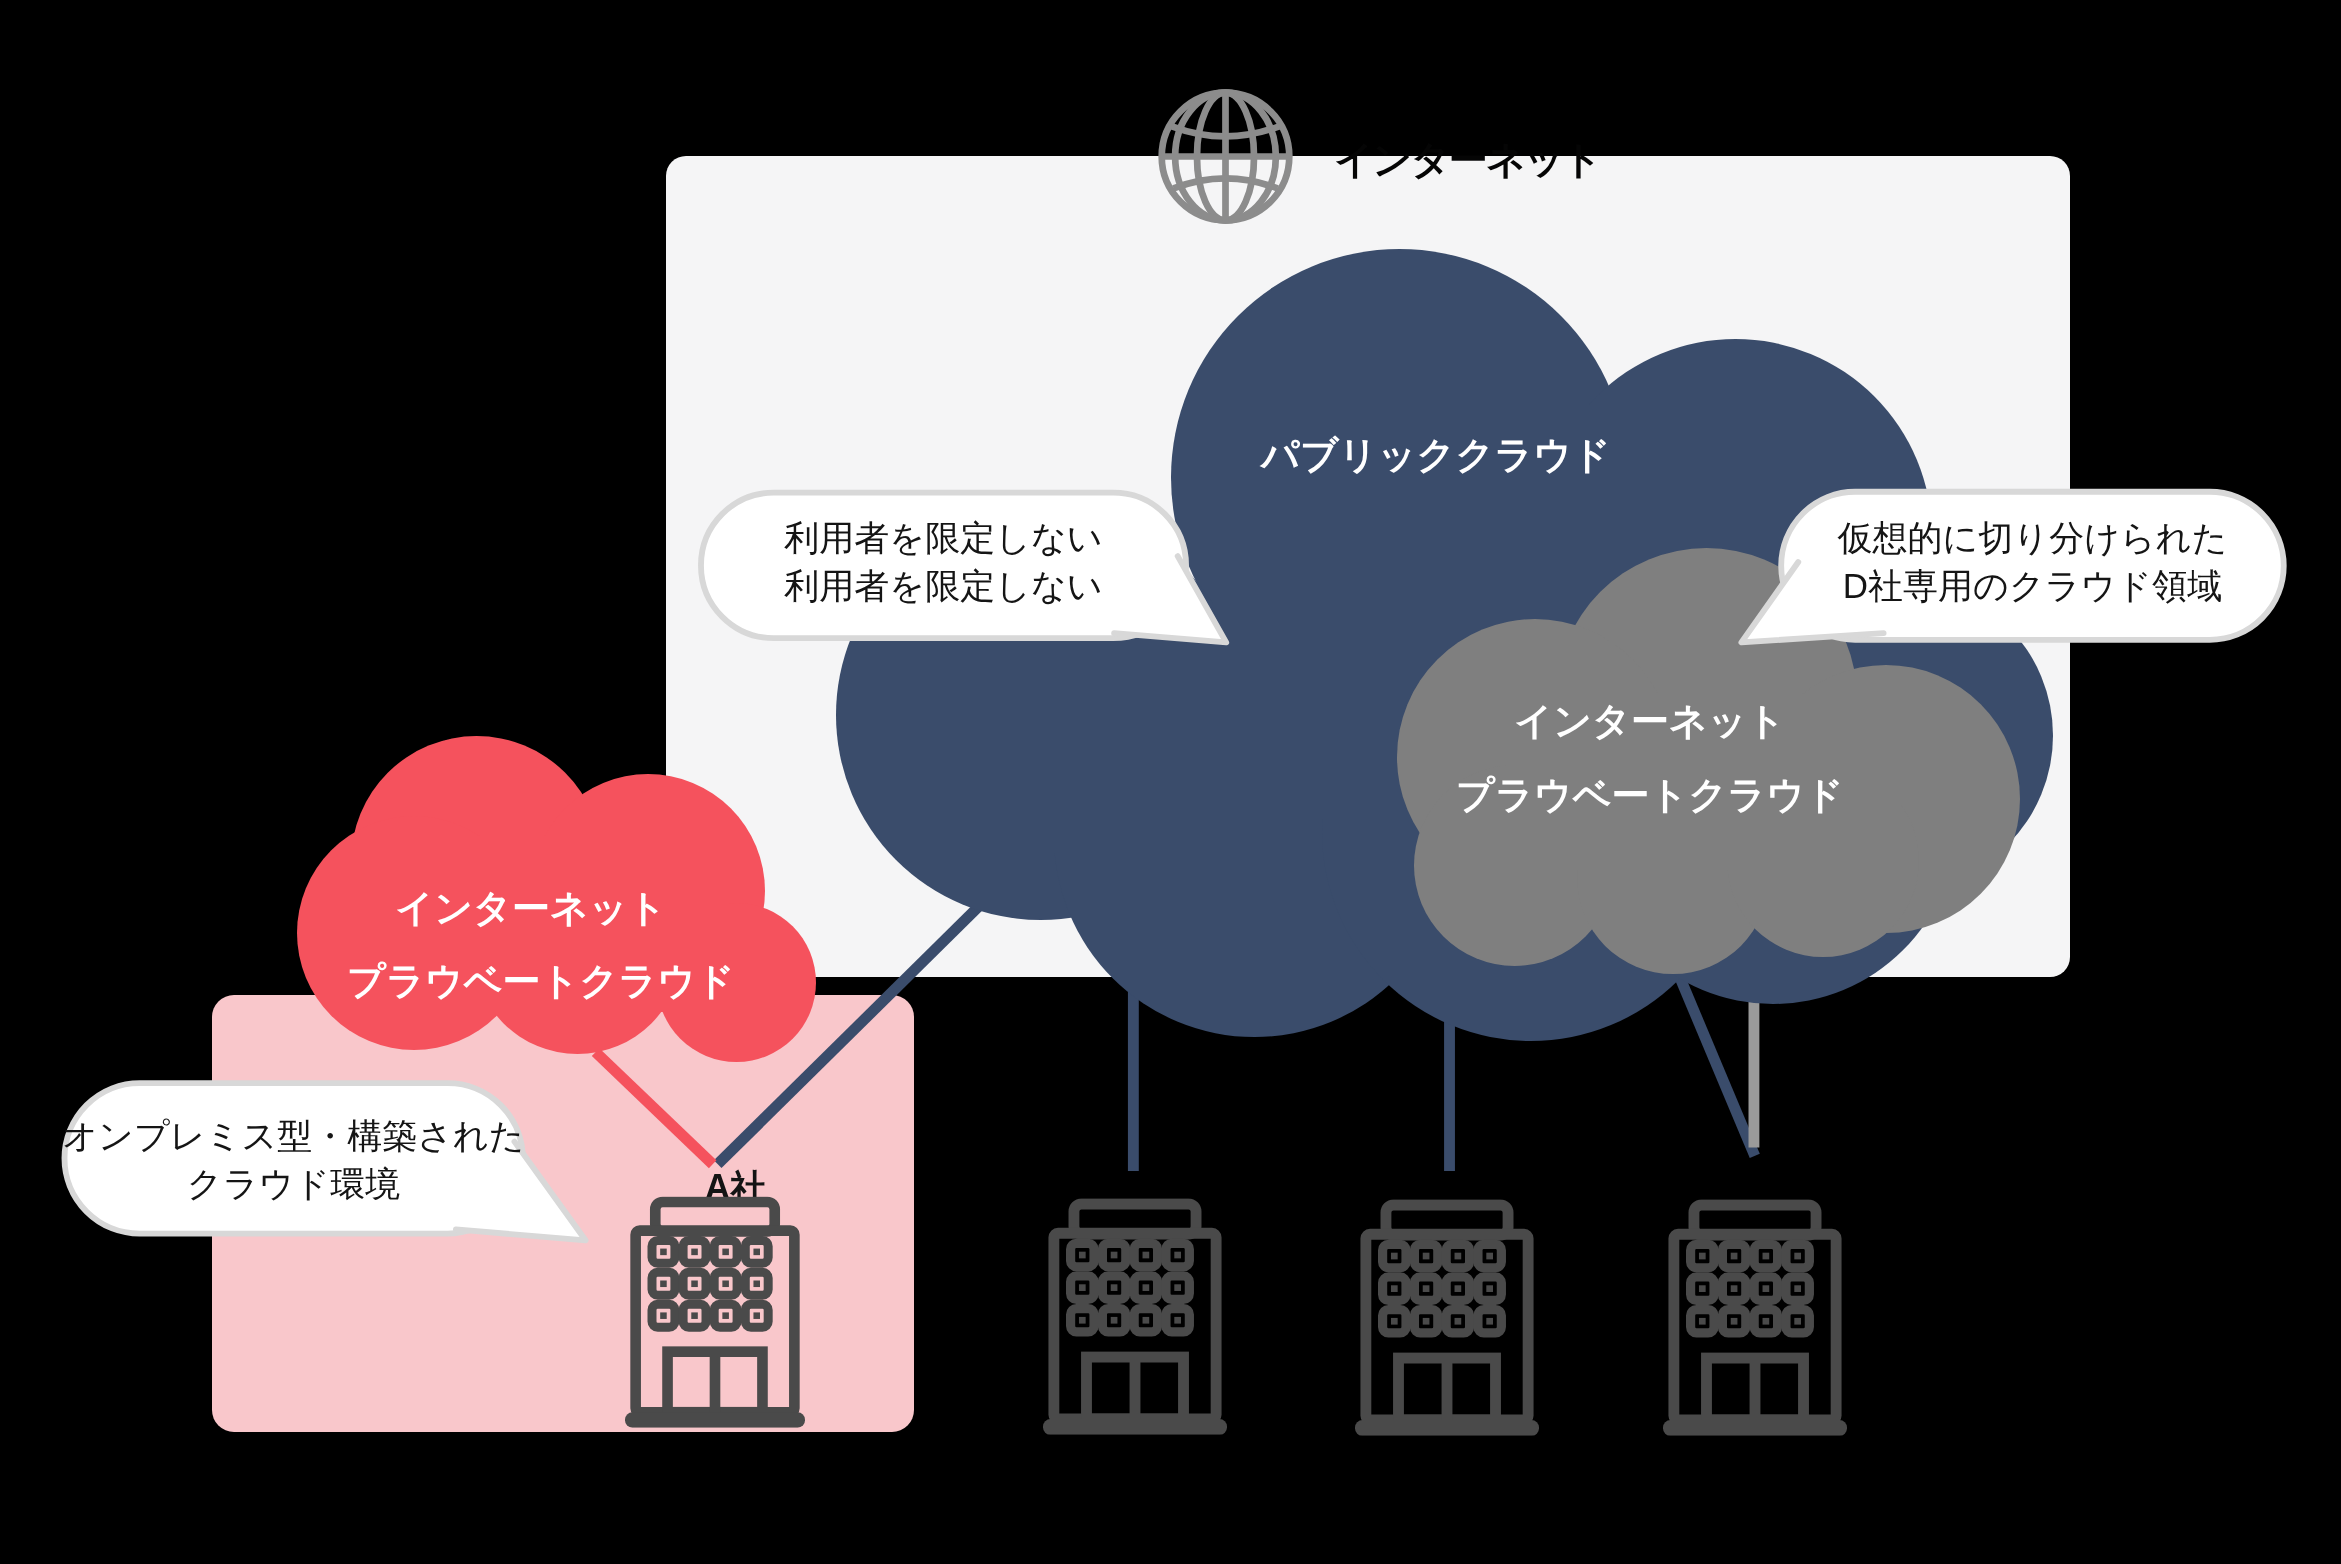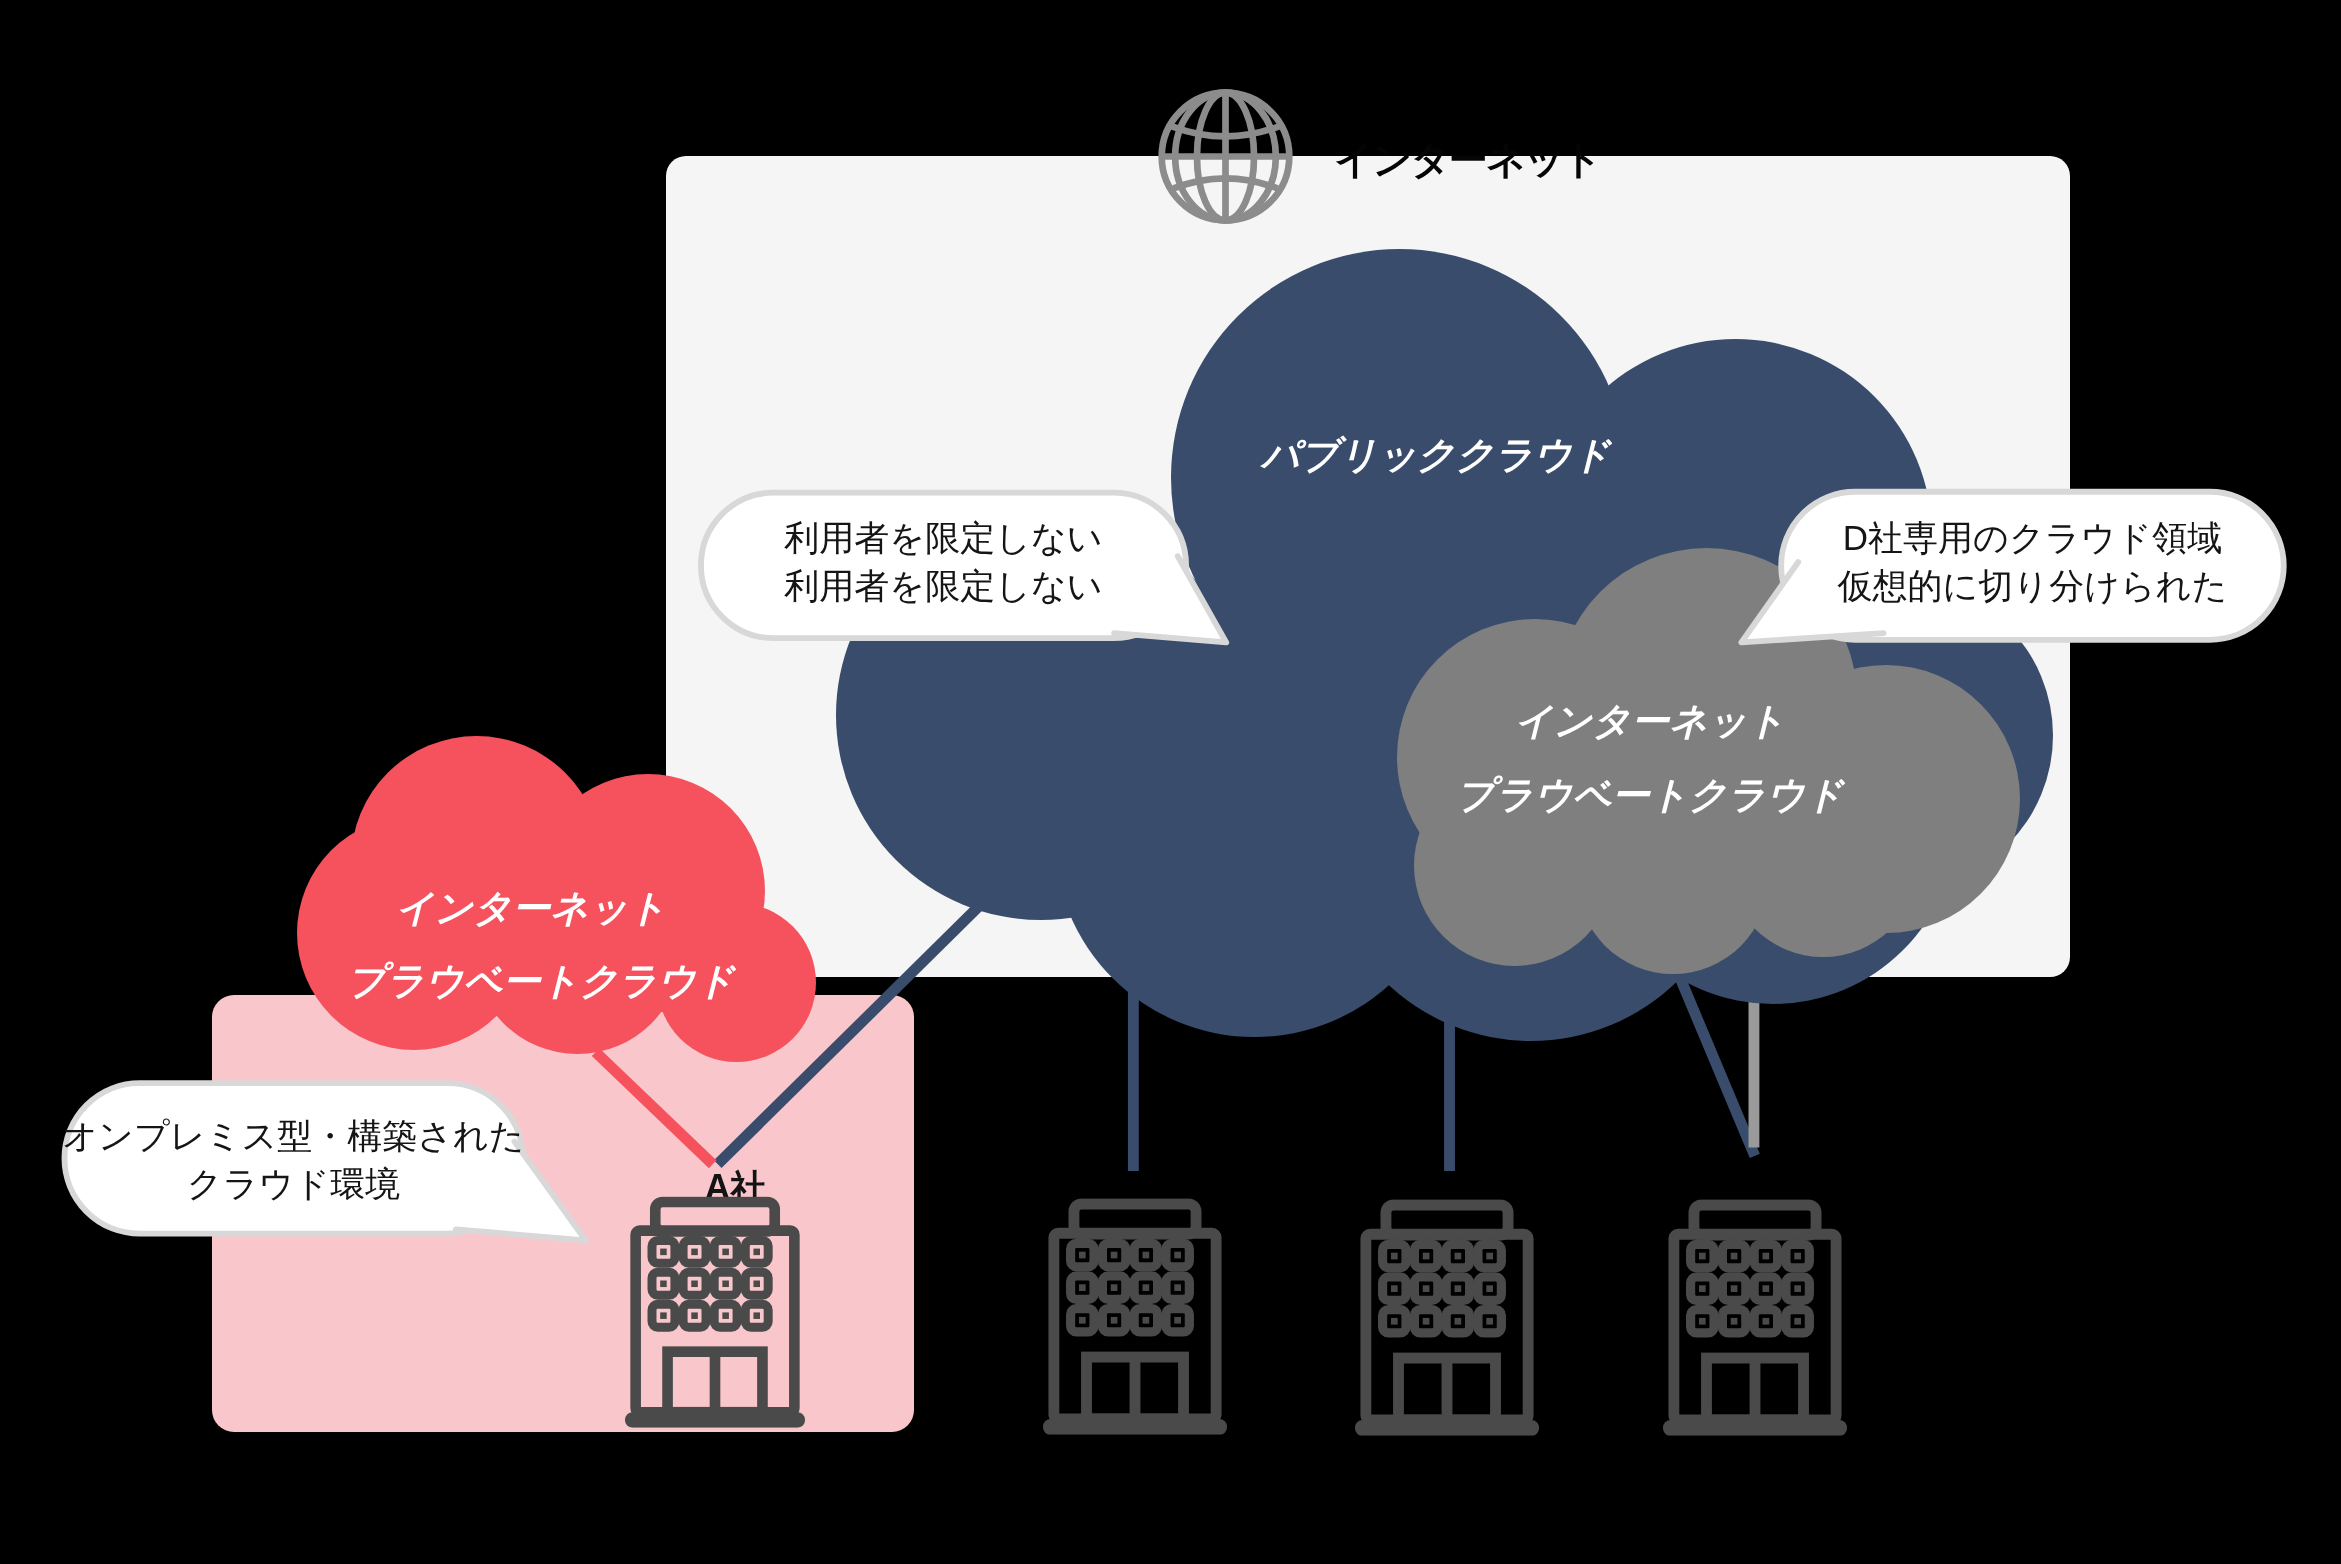--- a/index.html
+++ b/index.html
@@ -22,21 +22,21 @@
   .internet-label{left:1292px;top:136px;width:351px;height:47px;line-height:47px;
     font-size:39px;font-weight:bold;color:#050505;text-align:center;letter-spacing:-1.7px;}
   .globe{left:1155px;top:86px;width:141px;height:141px;}
   .globe *{stroke:var(--globe);stroke-width:8;fill:none;}
   
   .lobe{position:absolute;border-radius:50%;display:block;}
   .cfill{position:absolute;display:block;}
   .navy .lobe,.navy .cfill{background:var(--public-cloud);}
   .grayc .lobe,.grayc .cfill{background:var(--hosted-cloud);}
   .redc .lobe,.redc .cfill{background:var(--onprem-cloud);}
-  .cloud-label{position:absolute;color:#ffffff;font-weight:bold;font-size:38px;text-align:center;height:47px;line-height:47px;font-style:italic;}
+  .cloud-label{position:absolute;color:#ffffff;font-weight:bold;font-size:38px;text-align:center;height:47px;line-height:47px;}
   
   .lines{left:0;top:0;width:2342px;height:1564px;}
   .ln-navy{stroke:var(--public-cloud);stroke-width:13;fill:none;}
   .ln-red{stroke:var(--onprem-cloud);stroke-width:13;fill:none;}
   .ln-gray{stroke:var(--line-gray);stroke-width:13;fill:none;}
   
   .bubble-svg{left:0;top:0;width:2342px;height:1564px;pointer-events:none;}
   .bb-body{fill:#ffffff;stroke:var(--bubble-border);stroke-width:7;}
   .bb-tailfill{fill:#ffffff;stroke:none;}
   .bb-tailstroke{fill:none;stroke:var(--bubble-border);stroke-width:7;stroke-linejoin:round;stroke-linecap:round;}
@@ -163,22 +163,22 @@
     <path class="bb-body" d="M167,1295 L535,1295 A90,90 0 0 1 535,1475 L167,1475 A90,90 0 0 1 167,1295 Z"></path>
     <path class="bb-tailfill" d="M615,1365 L700,1483 L545,1470 Z"></path>
     <path class="bb-tailstroke" d="M615,1365 L700,1483 L545,1470"></path>
   </svg>
 
   <div class="bubble-text abs" style="left:705px;top:514px;width:477px;">
     <div>利用者を限定しない</div>
     <div>利用者を限定しない</div>
   </div>
   <div class="bubble-text abs" style="left:1786px;top:514px;width:493px;">
+    <div>仮想的に切り分けられた</div>
     <div>D社専用のクラウド領域</div>
-    <div>仮想的に切り分けられた</div>
   </div>
   <div class="bubble-text abs" style="left:60px;top:1112px;width:467px;">
     <div>オンプレミス型・構築された</div>
     <div>クラウド環境</div>
   </div>
 
   <div class="blabel abs" style="left:652px;top:1164px;width:167px;">A社</div>
 
   <svg class="abs building" style="left:625px;top:1196px;" width="180" height="232" viewBox="0 0 220 283">
     <use href="#building-sym"></use>

